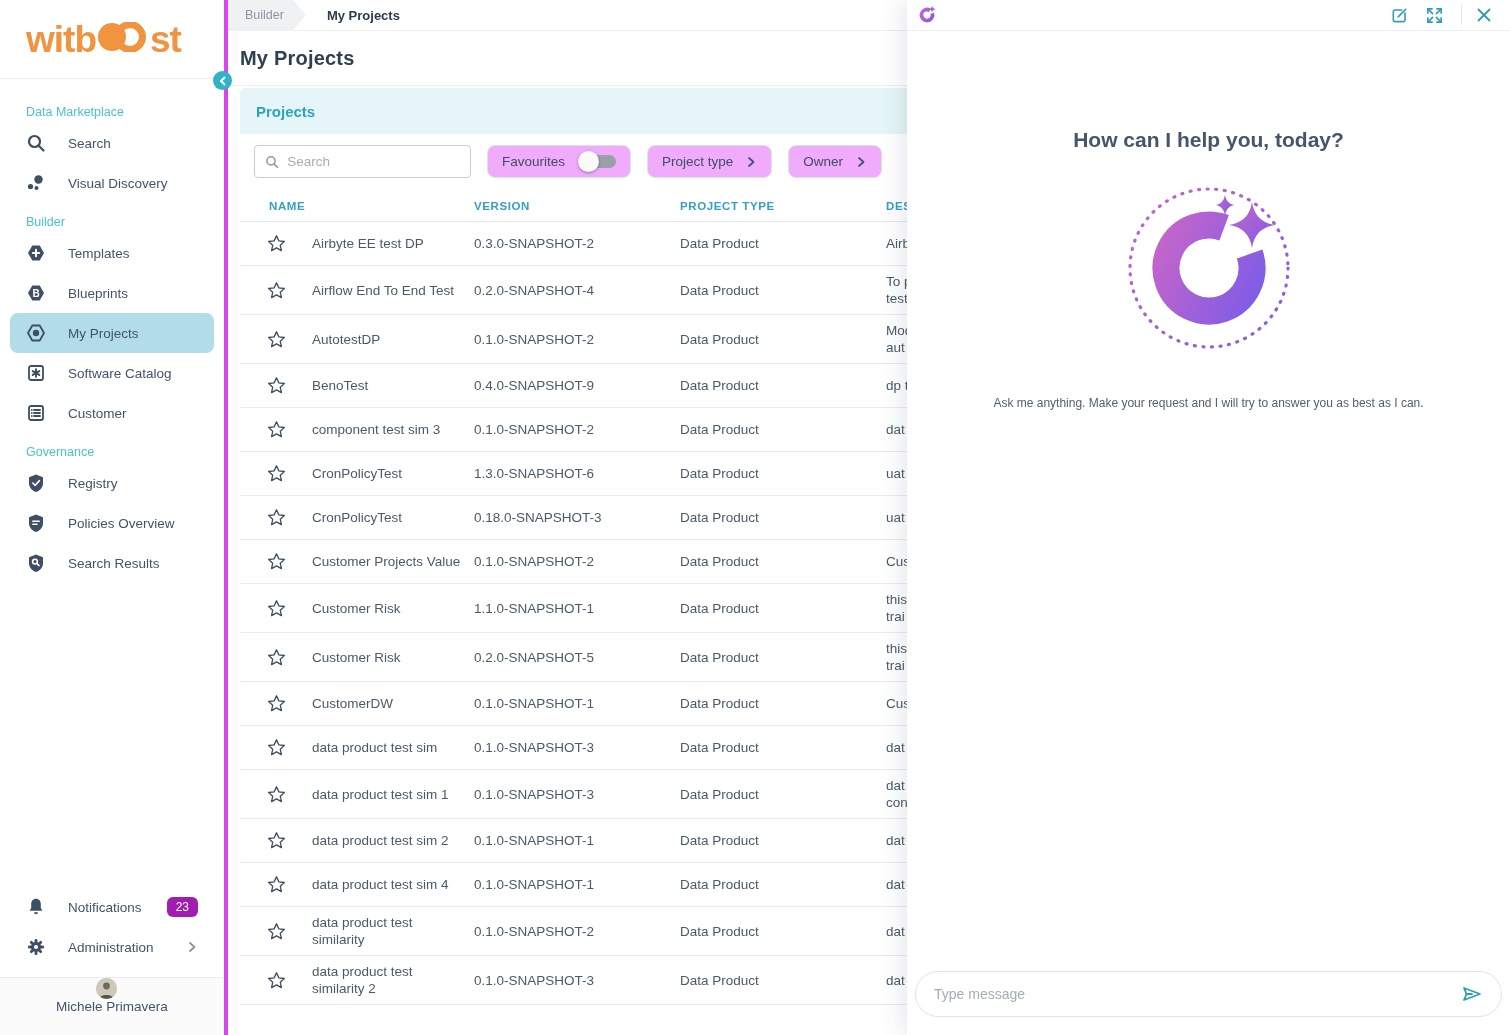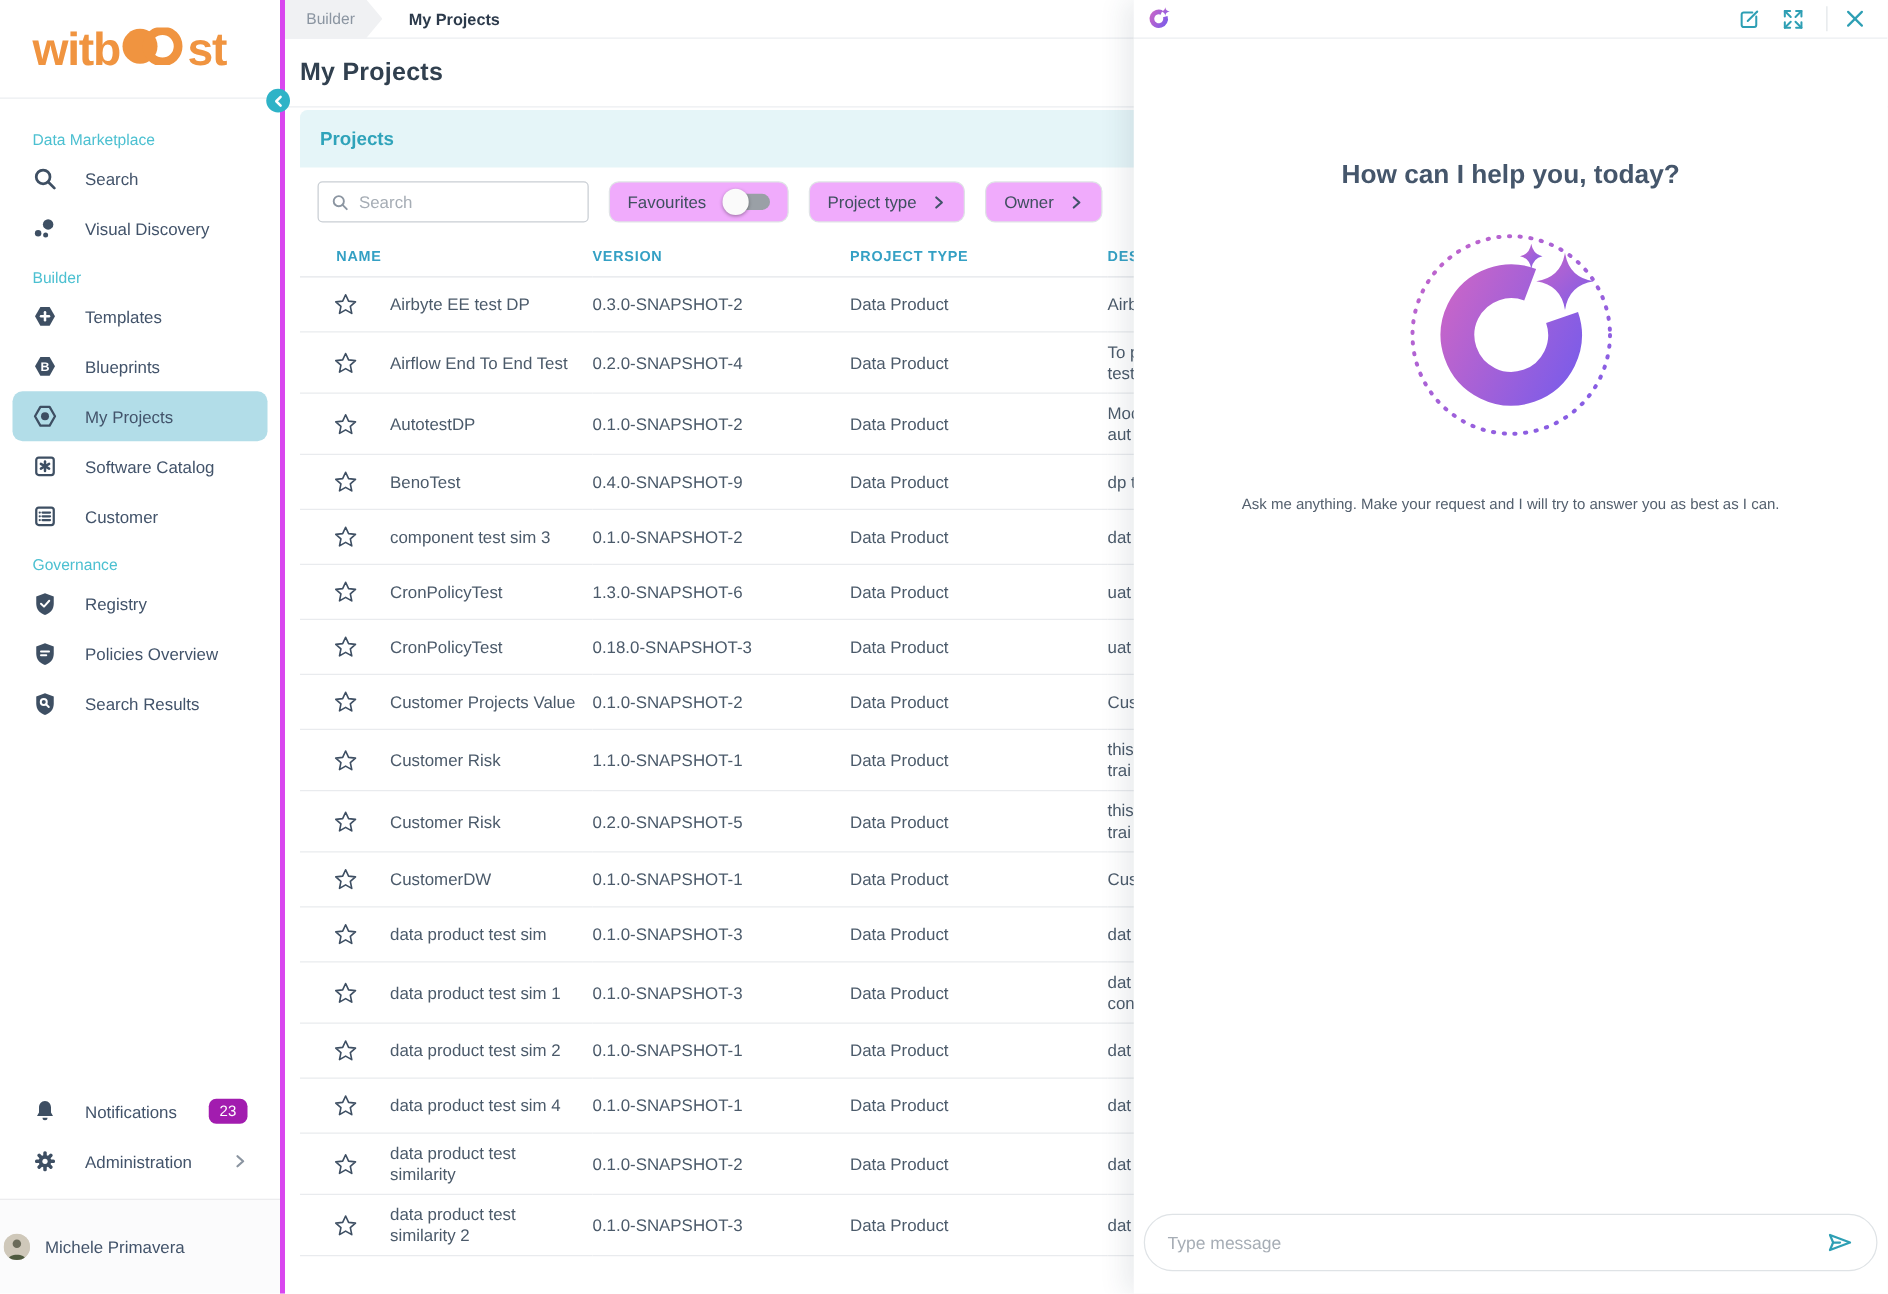--- a/index.html
+++ b/index.html
@@ -17,21 +17,21 @@
     background:#2fb3c7; color:#fff; border:none; display:flex; align-items:center; justify-content:center; z-index:5; cursor:pointer; }
   .nav { padding:14px 10px 0 10px; flex:1; }
   .section-label { color:#4cc0d1; font-size:12.5px; padding:12px 16px 4px 16px; }
   .nav-item { display:flex; align-items:center; height:40px; padding:0 16px; border-radius:8px;
     color:#42536a; font-size:13.5px; cursor:pointer; }
   .nav-item .ic { width:20px; height:20px; margin-right:22px; display:flex; align-items:center; justify-content:center; flex:none; }
   .nav-item.active { background:#b2dde8; }
   .nav-item .spacer { flex:1; }
   .badge { background:#a21caf; color:#fff; font-size:12px; border-radius:6px; padding:3px 9px; }
   .nav-bottom { padding:8px 10px 10px 10px; }
-  .user-area { border-top:1px solid #ececee; background:#fbfbfc; height:76px; display:flex; align-items:center; padding:0 3px; }
+  .user-area { border-top:1px solid #ececee; background:#fbfbfc; height:58px; display:flex; align-items:center; padding:0 3px;flex-direction:column; }
   .avatar { width:21px; height:21px; border-radius:50%; background:#d9d3c8; margin-right:12px; overflow:hidden; flex:none; }
   .user-name { font-size:13.5px; color:#42536a; }
   svg.sic { stroke:#3e4f63; fill:none; stroke-width:1.8; stroke-linecap:round; stroke-linejoin:round; }
   svg.sic .f { fill:#3e4f63; stroke:none; }
   svg.sic .w { fill:#fff; stroke:none; }
   svg.sic .ws { stroke:#fff; fill:none; stroke-width:1.6; }
 
   
   .main { position:absolute; left:228px; top:0; width:1282px; height:1035px; background:#fff; }
   .breadcrumb-bar { height:31px; border-bottom:1px solid #eceef1; display:flex; align-items:center; }

